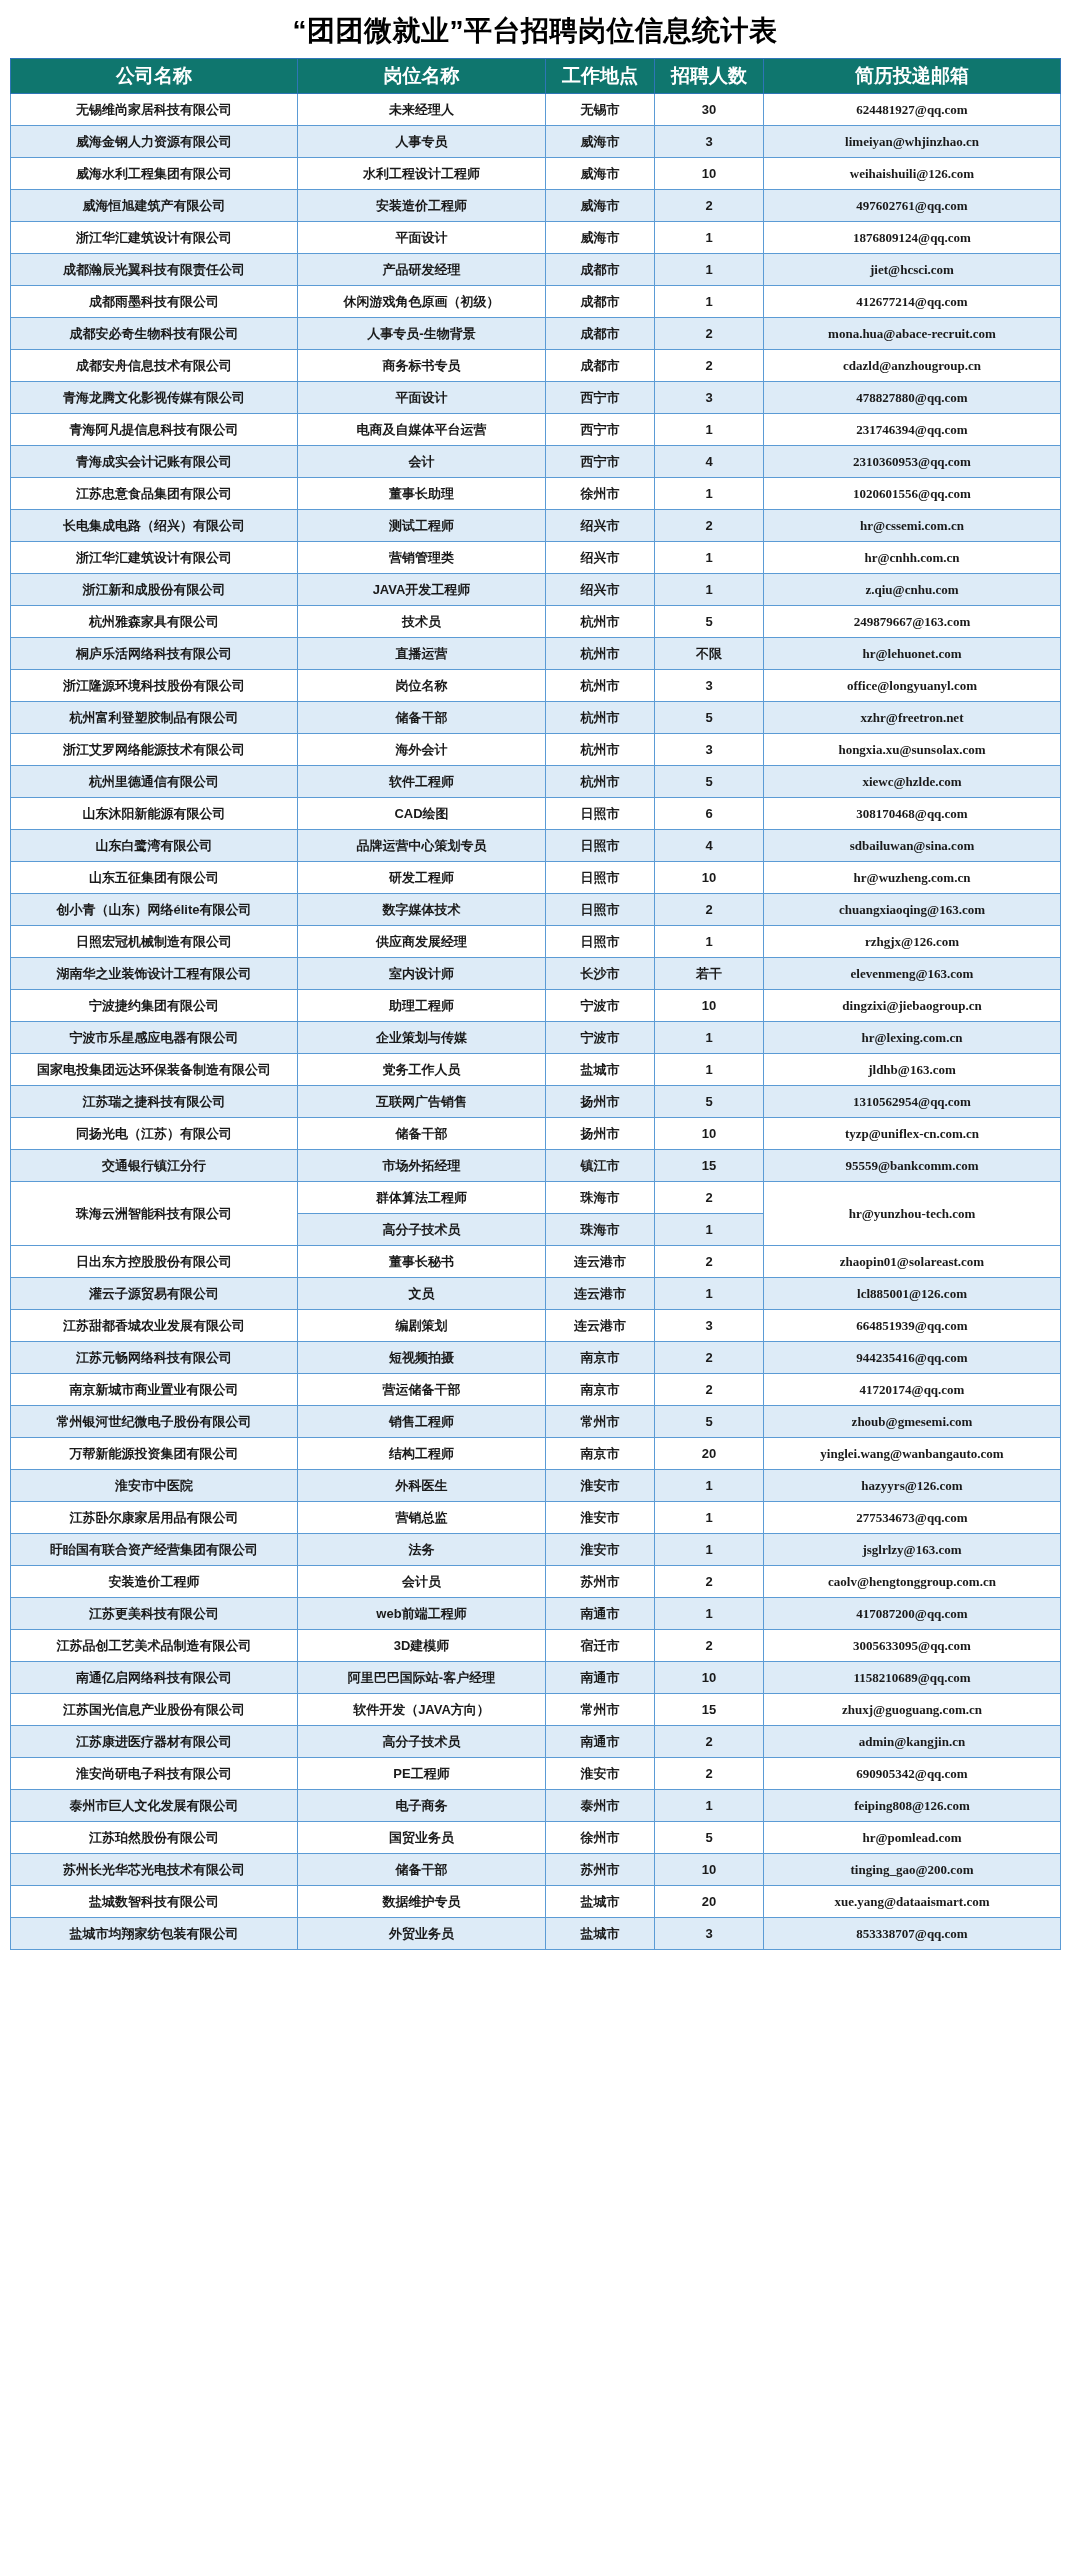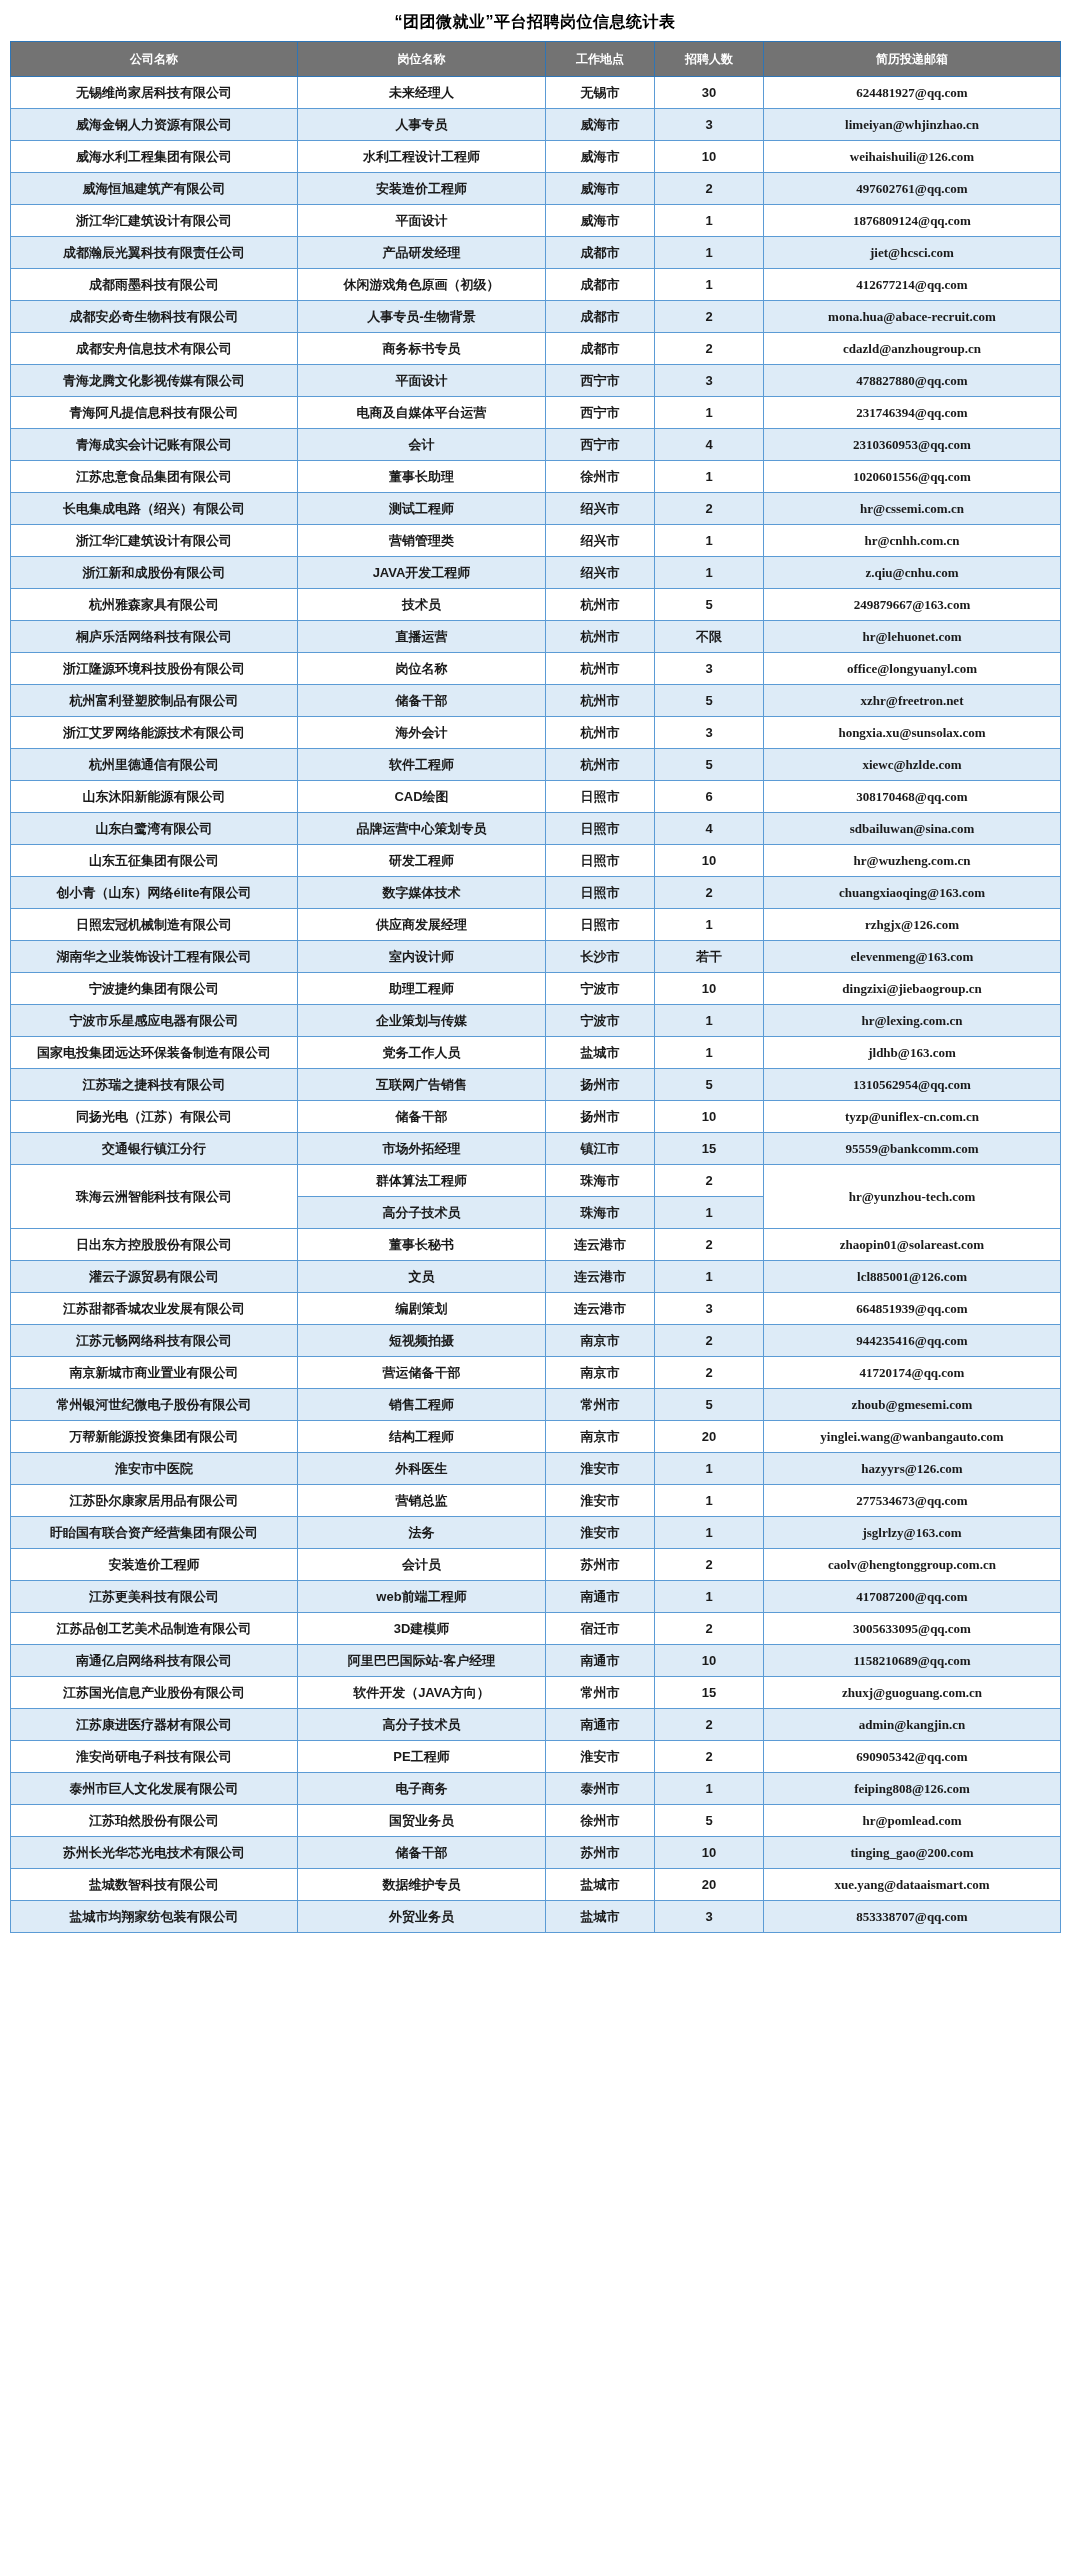--- a/index.html
+++ b/index.html
@@ -11,21 +11,21 @@
     width: 1070px;
     font-family: "Liberation Sans", "DejaVu Sans", sans-serif;
   }
   .page {
     width: 1070px;
     box-sizing: border-box;
     padding: 6px 10px 10px 10px;
   }
   .title {
     text-align: center;
-    font-size: 16px;
+    font-size: 28px;
     font-weight: bold;
     color: #000000;
     padding: 6px 0 8px 0;
     letter-spacing: 0.5px;
   }
   table.jobs {
     border-collapse: collapse;
     width: 1050px;
     table-layout: fixed;
   }
@@ -35,23 +35,23 @@
     vertical-align: middle;
     font-size: 13px;
     color: #1a1a1a;
     font-weight: bold;
     padding: 0 2px;
     height: 31px;
     overflow: hidden;
     white-space: nowrap;
   }
   table.jobs thead th {
-    background: #737373;
+    background: #0f766e;
     color: #ffffff;
-    font-size: 12px;
+    font-size: 19px;
     font-weight: bold;
     height: 34px;
     border: 1px solid #2e75b6;
   }
   tr.even td {
     background: #ffffff;
   }
   tr.odd td {
     background: #ddebf7;
   }

